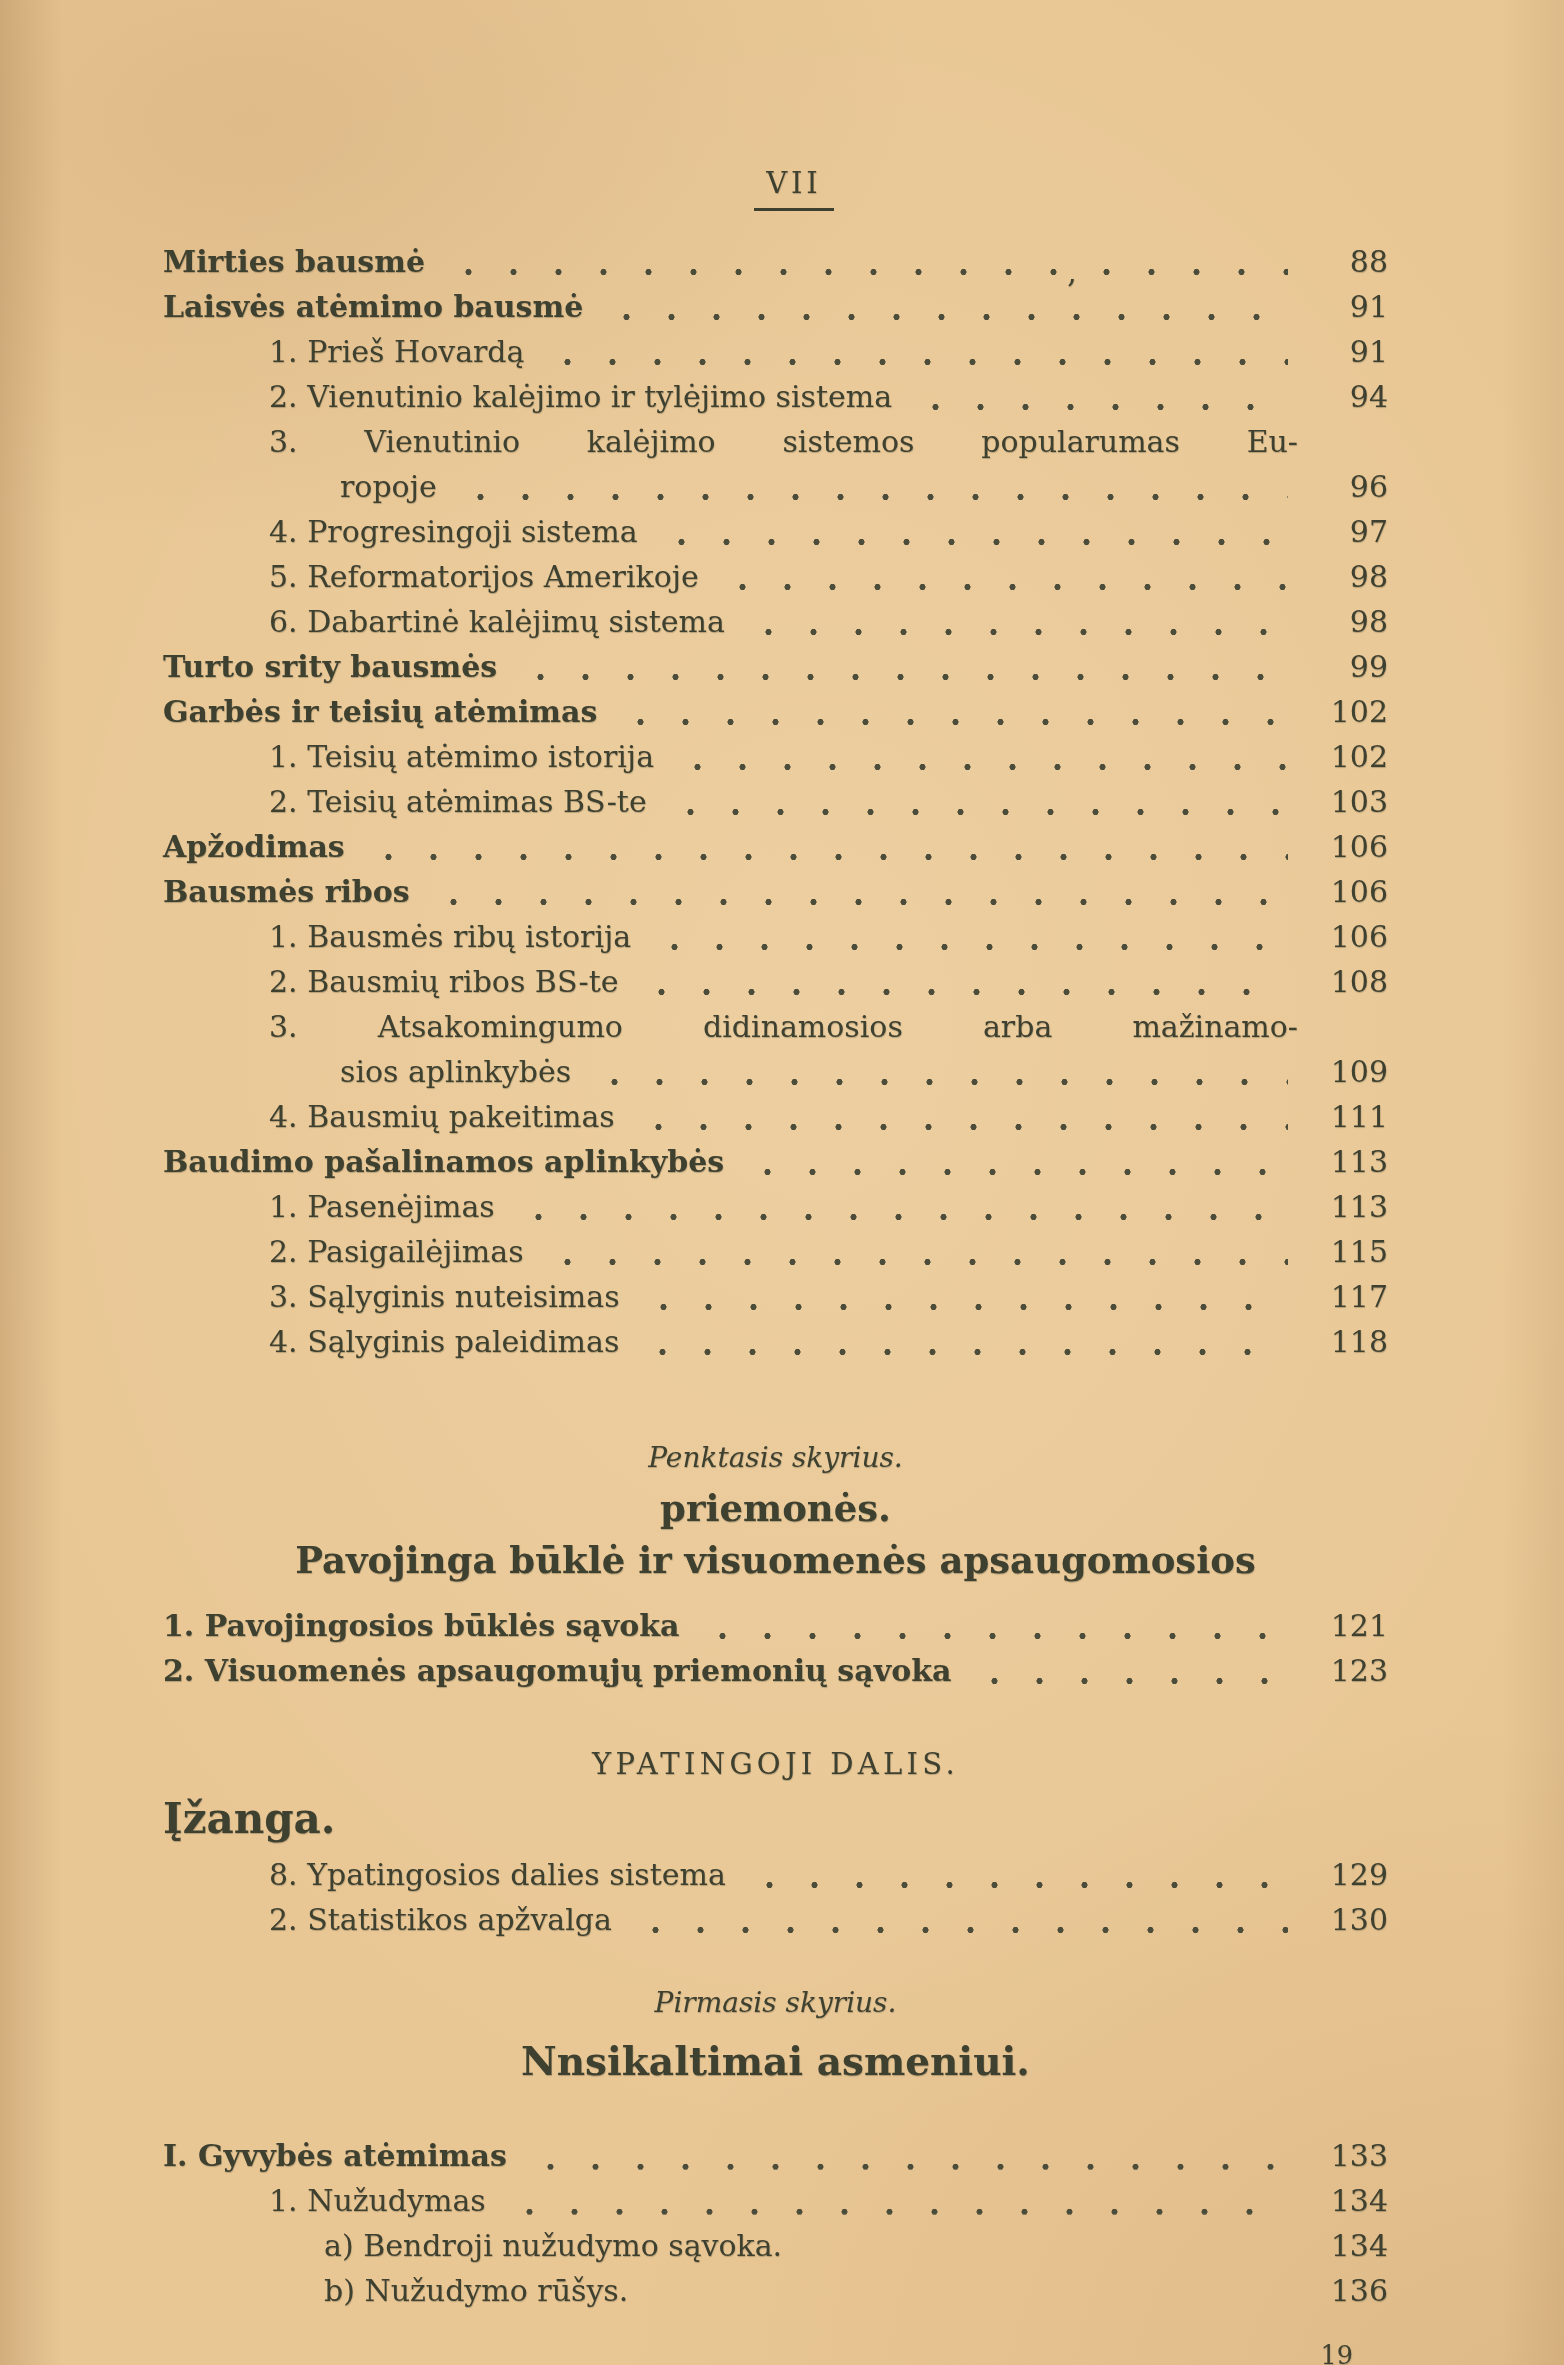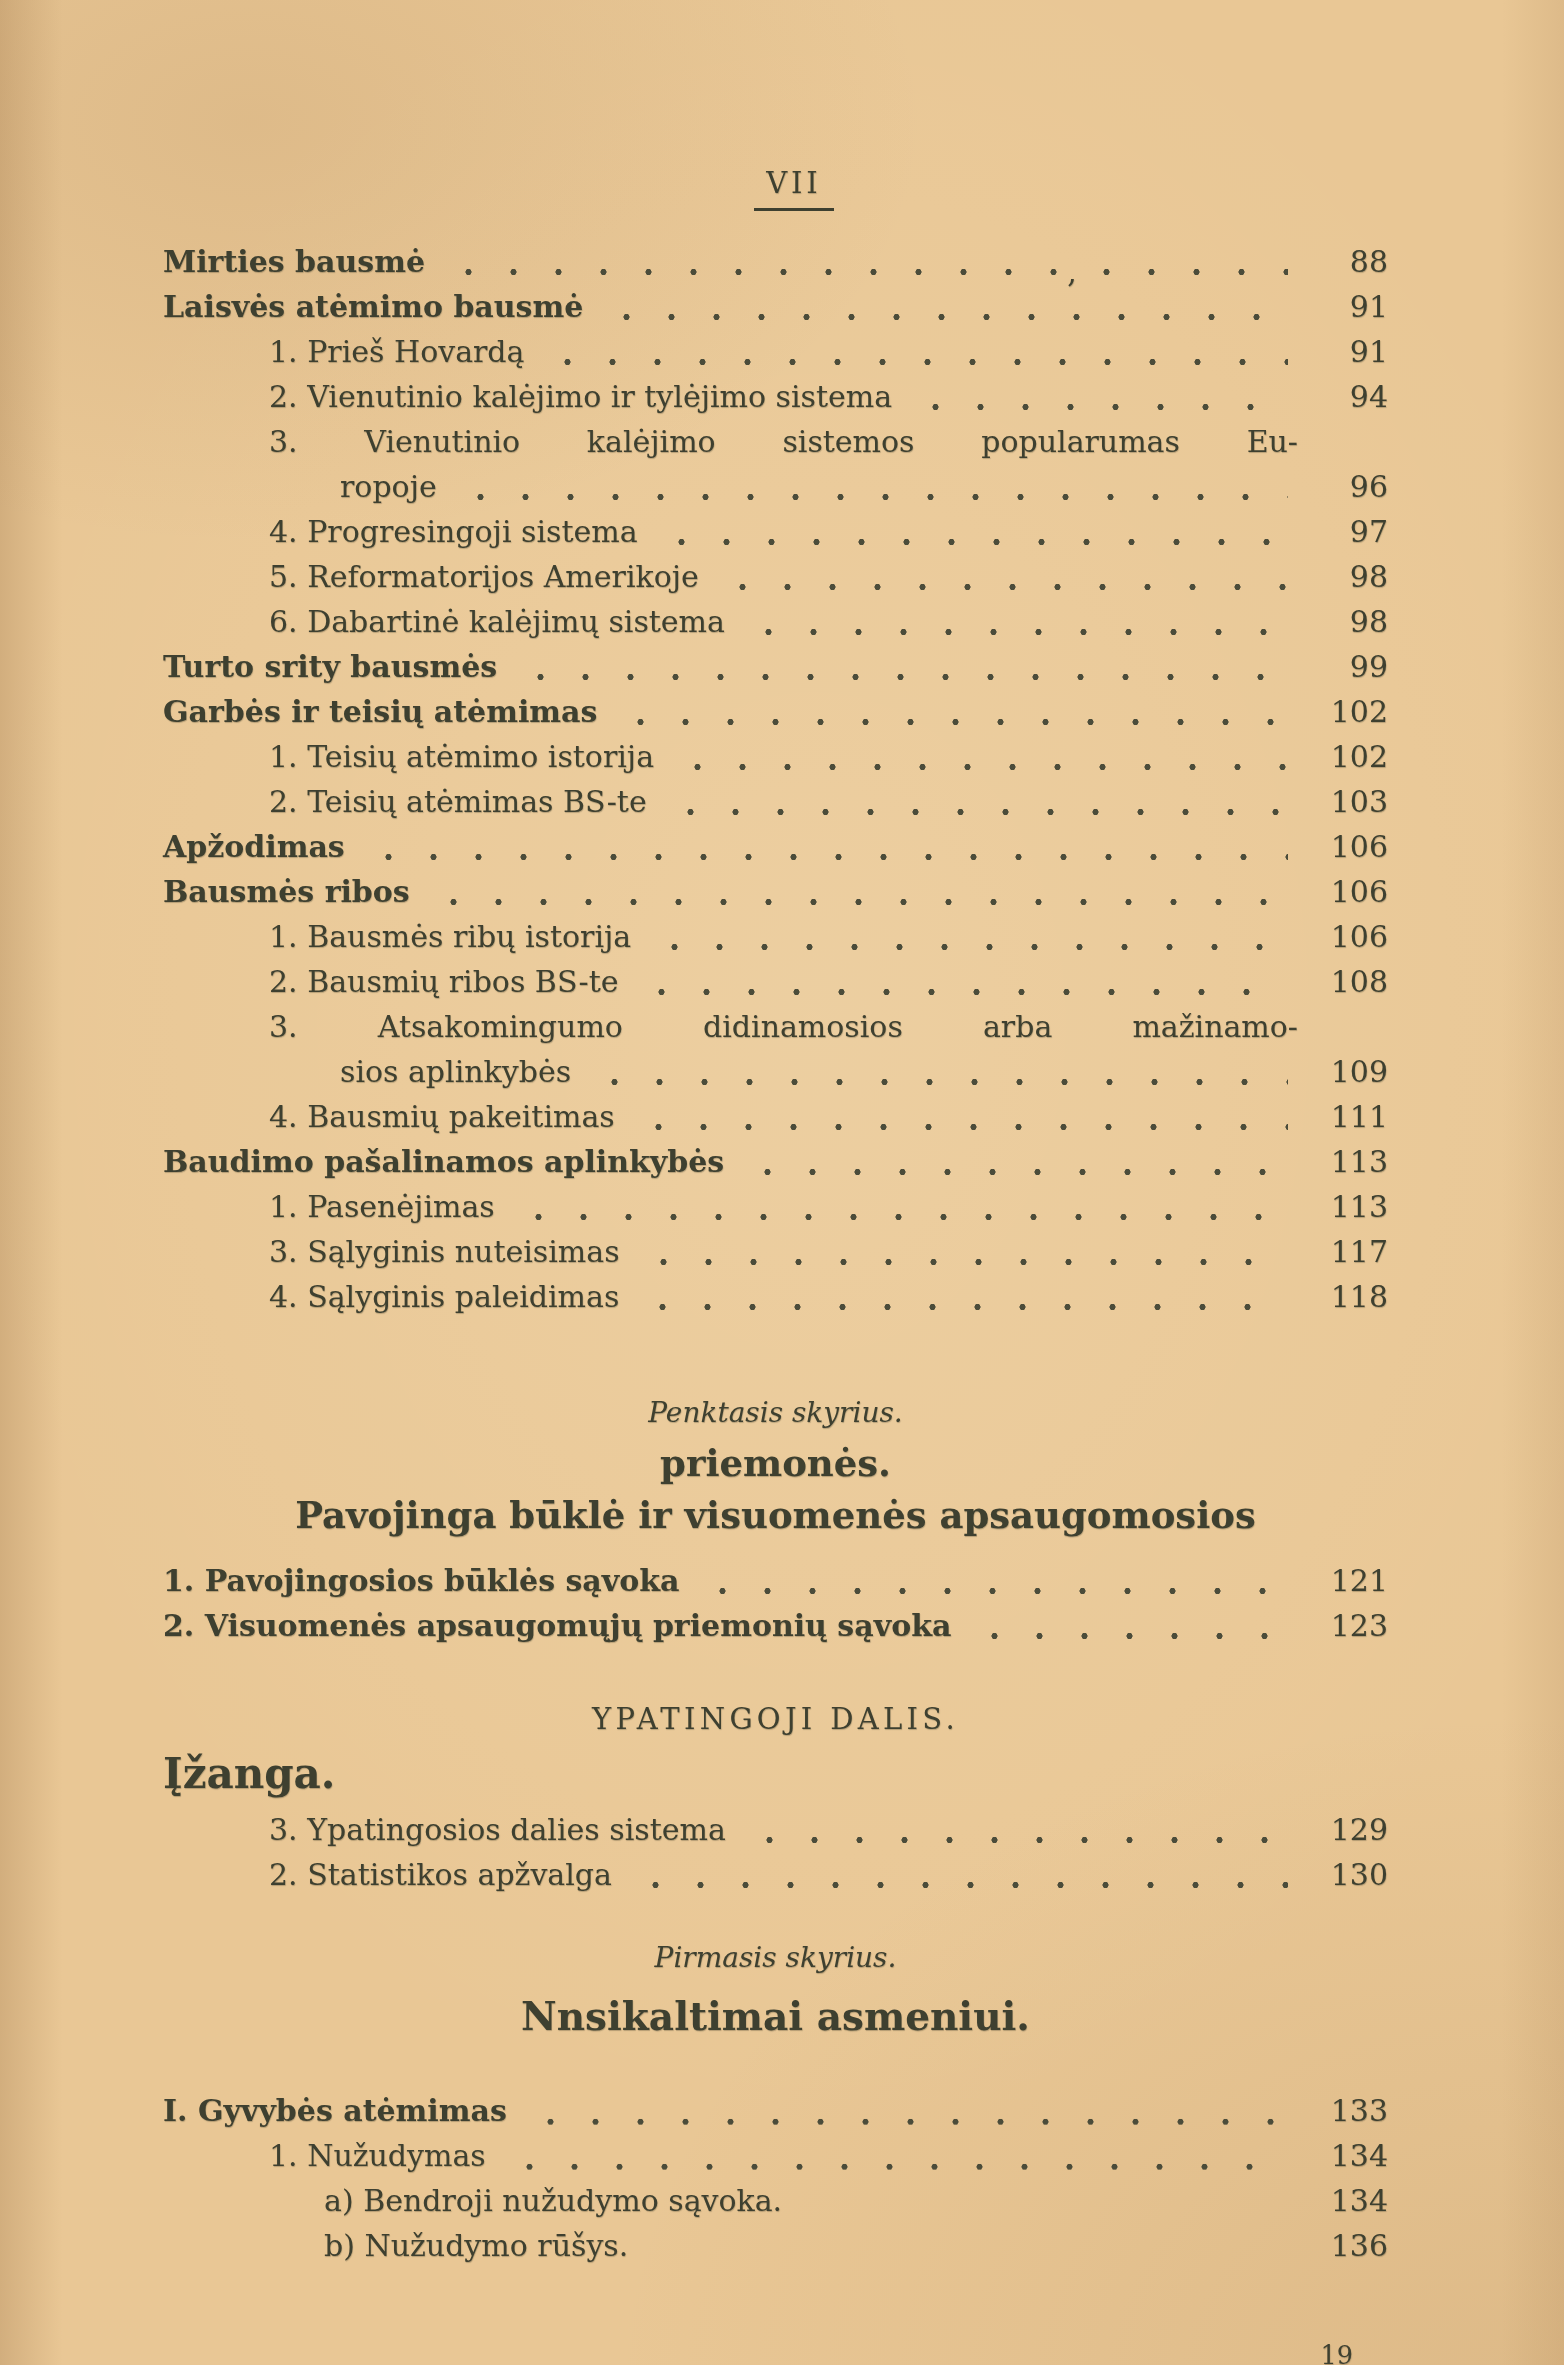--- a/index.html
+++ b/index.html
@@ -218,20 +218,25 @@
       <span class="lead"></span>
       <span class="pg txt">113</span>
     </div>
 
     <div class="r">
       <span class="lbl ind1 txt">1. Pasenėjimas</span>
       <span class="lead"></span>
       <span class="pg txt">113</span>
     </div>
 
+    <div class="r">
+      <span class="lbl ind1 txt">2. Pasigailėjimas</span>
+      <span class="lead"></span>
+      <span class="pg txt">115</span>
+    </div>
 
     <div class="r">
       <span class="lbl ind1 txt">3. Sąlyginis nuteisimas</span>
       <span class="lead"></span>
       <span class="pg txt">117</span>
     </div>
 
     <div class="r">
       <span class="lbl ind1 txt">4. Sąlyginis paleidimas</span>
       <span class="lead"></span>
@@ -257,21 +262,21 @@
         <span class="pg txt">123</span>
       </div>
     </div>
 
     <div class="h-caps mt-ypat txt">YPATINGOJI DALIS.</div>
 
     <div class="h-iz mt-iz txt">Įžanga.</div>
 
     <div class="mt-t3">
       <div class="r">
-        <span class="lbl ind1 txt">3. Ypatingosios dalies sistema</span>
+        <span class="lbl ind1 txt">8. Ypatingosios dalies sistema</span>
         <span class="lead"></span>
         <span class="pg txt">129</span>
       </div>
       <div class="r">
         <span class="lbl ind1 txt">2. Statistikos apžvalga</span>
         <span class="lead"></span>
         <span class="pg txt">130</span>
       </div>
     </div>
 

